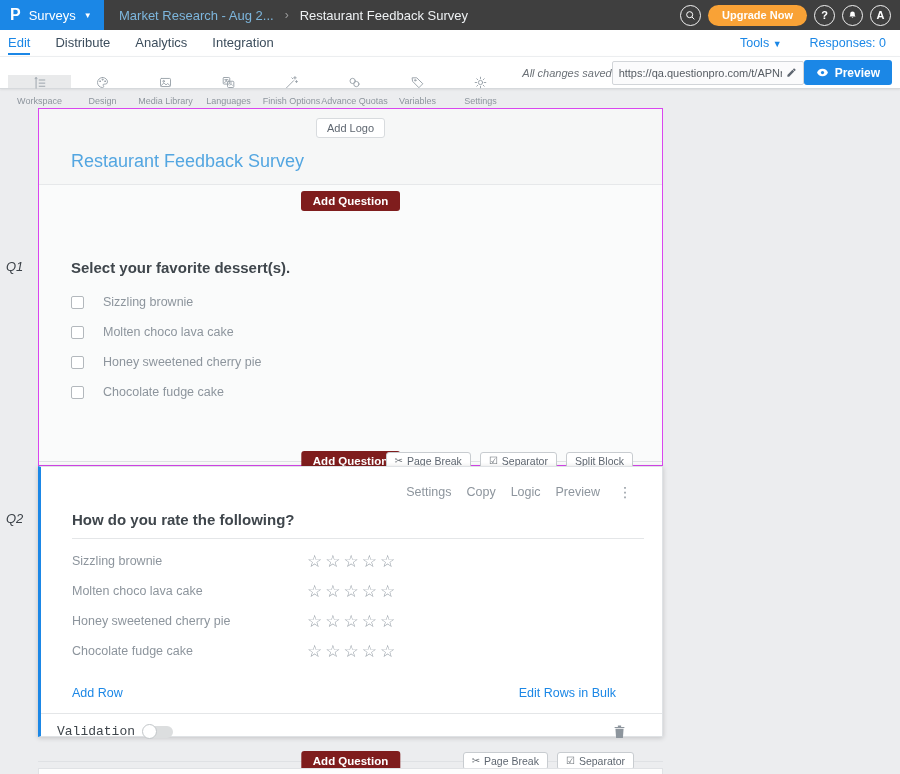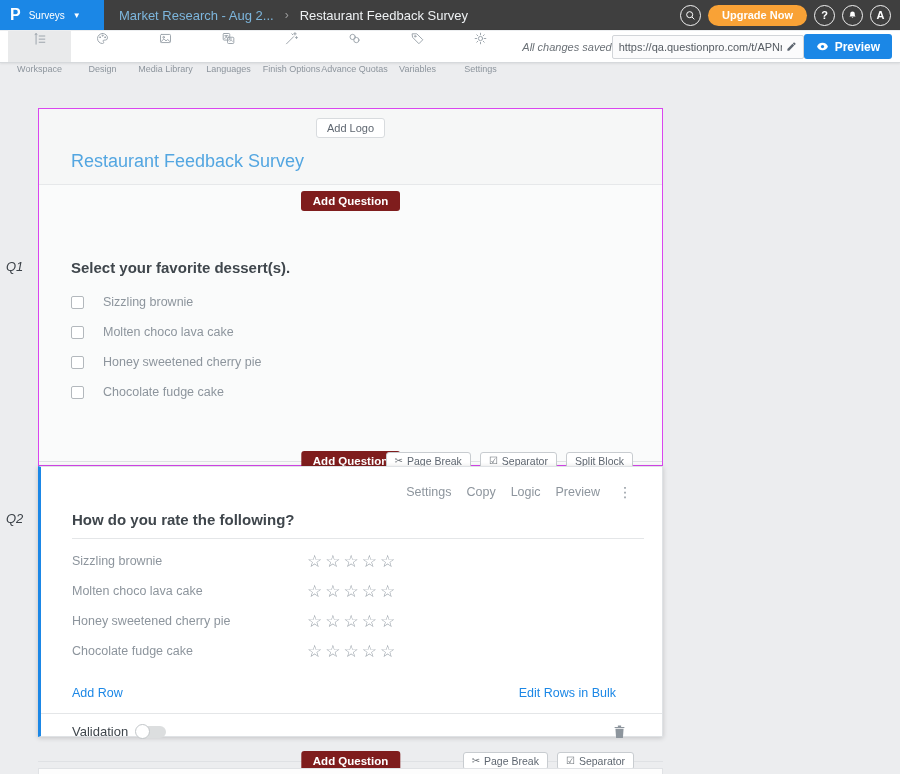--- a/index.html
+++ b/index.html
@@ -3,42 +3,42 @@
 <meta charset="utf-8">
 <style>
   * { margin:0; padding:0; box-sizing:border-box; }
   body { font-family:"Liberation Sans", sans-serif; }
   .page { position:relative; width:900px; height:774px; background:#ecedef; overflow:hidden; }
 
   
   .topbar { height:30px; background:#3f3f3f; display:flex; align-items:center; }
   .logo-block { width:104px; height:30px; background:#1b87e6; display:flex; align-items:center; gap:8px; padding:0 10px; cursor:pointer; }
   .logo-p { color:#fff; font-weight:bold; font-size:16px; line-height:1; }
-  .product { color:#fff; font-size:10px; }
+  .product { color:#fff; font-size:13px; }
   .caret { color:#fff; font-size:8px; }
   .crumbs { display:flex; align-items:center; gap:11px; margin-left:15px; font-size:13px; }
   .crumb-parent { color:#7db6dd; cursor:pointer; }
   .crumb-sep { color:#9a9a9a; font-size:12px; }
   .crumb-current { color:#eef1f3; }
   .topbar-right { margin-left:auto; display:flex; align-items:flex-end; gap:7px; padding-right:9px; }
   .circle-btn { width:21px; height:21px; border:1.5px solid rgba(255,255,255,.92); border-radius:50%; color:#fff; display:flex; align-items:center; justify-content:center; font-size:11px; font-weight:bold; cursor:pointer; flex:0 0 auto; }
   .upgrade { height:21px; background:#f9a236; color:#fff; font-size:11px; font-weight:bold; border:none; border-radius:11px; padding:0 14px; display:flex; align-items:center; cursor:pointer; }
 
   
   .navrow { height:26px; background:#fff; display:flex; align-items:center; padding:0 14px 0 8px; }
   .tabs { display:flex; height:100%; align-items:center; }
   .tab { font-size:13px; color:#3c4d5c; margin-right:25px; padding:4px 0 3px; cursor:pointer; border-bottom:2px solid transparent; }
   .tab.active { color:#1b87e6; border-bottom-color:#1b87e6; }
   .nav-right { margin-left:auto; display:flex; align-items:center; gap:28px; font-size:12.5px; color:#1b87e6; }
   .nav-right .item { cursor:pointer; }
 
   
   .toolbar { height:33px; background:#fff; border-top:1px solid #eceef0; border-bottom:1px solid #d6d9dc; box-shadow:0 1px 2px rgba(0,0,0,.07); display:flex; align-items:stretch; padding-left:8px; }
   .titems { display:flex; }
-  .titem { width:63px; display:flex; flex-direction:column; align-items:center; justify-content:flex-start; gap:18px; cursor:pointer; }
+  .titem { width:63px; display:flex; flex-direction:column; align-items:center; justify-content:flex-start; gap:6px; cursor:pointer;margin-top:18px; }
   .titem.active { background:#e9eaeb; }
   .ticon { height:15px; display:flex; align-items:center; }
   .ticon svg { width:15px; height:15px; }
   .tlabel { font-size:9px; color:#8d959d; white-space:nowrap; }
   .toolbar-right { margin-left:auto; display:flex; align-items:center; padding-right:8px; }
   .saved { font-style:italic; font-size:11px; color:#6b7177; }
   .url-box { width:192px; height:24px; background:#fbfbfc; border:1px solid #d2d5d9; border-radius:2px; display:flex; align-items:center; padding:0 6px; cursor:text; }
   .url-text { font-size:11px; color:#565c63; white-space:nowrap; overflow:hidden; flex:1; }
   .pencil { flex:0 0 auto; margin-left:4px; cursor:pointer; display:flex; }
   .preview-btn { height:25px; background:#1b87e6; color:#fff; font-size:12px; font-weight:bold; border:none; border-radius:3px; display:flex; gap:6px; align-items:center; padding:0 12px; cursor:pointer; }
@@ -74,21 +74,21 @@
   .q2menu .mitem { cursor:pointer; }
   .kebab { font-size:14px; color:#8d959d; cursor:pointer; margin-left:3px; }
   .q2title { margin:11px 18px 0 31px; padding-bottom:10px; font-size:15px; color:#3f464c; font-weight:bold; border-bottom:1px solid #e4e6e8; }
   .rate-rows { margin-top:7px; }
   .rate-row { display:flex; align-items:center; height:30px; padding-left:31px; }
   .rate-label { width:235px; font-size:12.5px; color:#8d959d; }
   .stars { font-size:17px; color:#9aa2aa; letter-spacing:3px; cursor:pointer; line-height:1; }
   .rows-footer { display:flex; justify-content:space-between; align-items:center; margin-top:20px; padding:0 46px 0 31px; }
   .blue-link { font-size:12.5px; color:#1b87e6; cursor:pointer; text-decoration:none; }
   .vdivider { border-top:1px solid #e4e6e8; margin-top:13px; }
-  .validation-row { display:flex; align-items:center; padding:10px 36px 0 31px; }
+  .validation-row { display:flex; align-items:center; padding:10px 36px 0 16px;font-family:Liberation Mono, monospace; }
   .vlabel { font-size:13px; color:#3f464c; }
   .toggle { position:relative; width:30px; height:12px; background:#dcdedf; border-radius:6px; margin-left:8px; cursor:pointer; flex:0 0 auto; }
   .toggle .knob { position:absolute; left:-1px; top:-2px; width:15px; height:15px; background:#fff; border:1px solid #c2c6c9; border-radius:50%; }
   .trash { margin-left:auto; cursor:pointer; display:flex; }
 
   .action-row.standalone { position:absolute; left:38px; top:662px; width:625px; }
   .next-card { position:absolute; left:38px; top:679px; width:625px; height:30px; background:#fdfdfd; border:1px solid #e0e2e5; }
 </style>
 </head>
 <body>
@@ -118,20 +118,32 @@
       <span class="circle-btn">
         <svg width="11" height="11" viewBox="0 0 24 24">
             <path d="M12 3a5 5 0 0 0-5 5v3.2L5.4 14h13.2L17 11.2V8a5 5 0 0 0-5-5z" fill="#fff"></path>
             <path d="M10.3 15.5a1.8 1.8 0 0 0 3.4 0z" fill="#fff"></path>
           </svg>
       </span>
       <span class="circle-btn">A</span>
     </div>
   </header>
 
+  <div class="navrow">
+    <div class="tabs" id="nav-tabs">
+        <div class="tab active">Edit</div>
+        <div class="tab">Distribute</div>
+        <div class="tab">Analytics</div>
+        <div class="tab">Integration</div>
+      </div>
+    <div class="nav-right">
+      <span class="item"><span>Tools</span> <span style="font-size:9px">▼</span></span>
+      <span class="item">Responses: 0</span>
+    </div>
+  </div>
 
   <div class="toolbar">
     <div class="titems" id="toolbar-items">
         <div class="titem active">
           <span class="ticon">
             <svg viewBox="0 0 24 24">
               <path stroke="#99a1a9" stroke-width="1.5" fill="none" stroke-linecap="round" stroke-linejoin="round" d="M6.5 6v15M5 6l1.5-2.5L8 6"></path>
               <path stroke="#99a1a9" stroke-width="1.5" fill="none" stroke-linecap="round" stroke-linejoin="round" d="M11.5 8h9M11.5 13h9M11.5 18h9"></path>
             </svg>
           </span>

